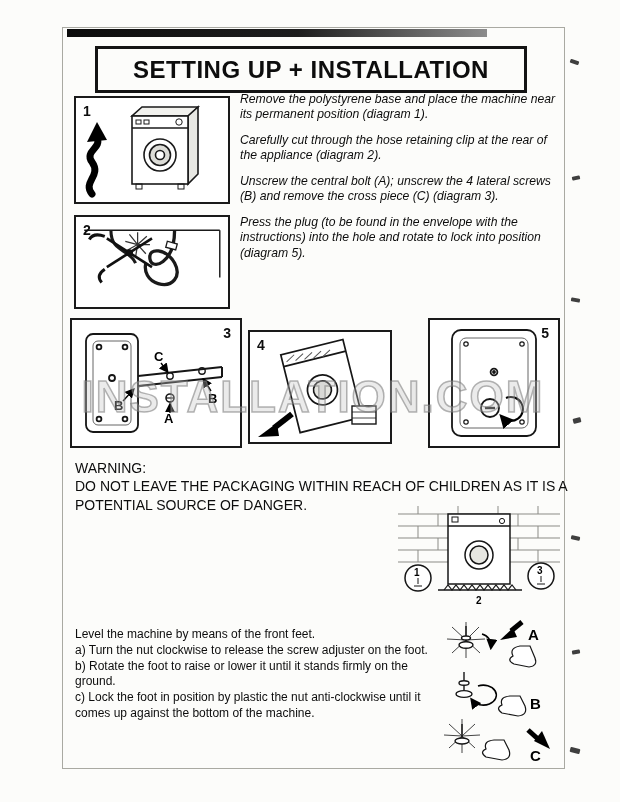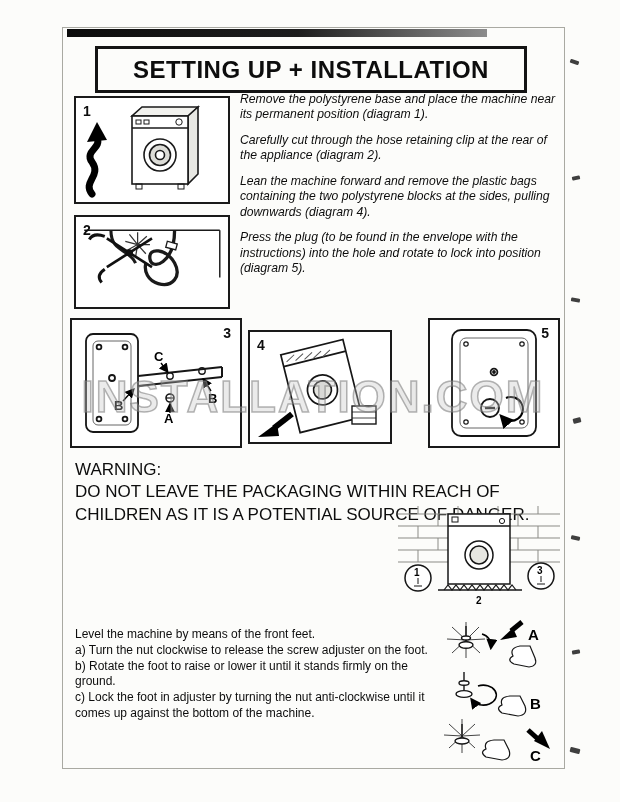--- a/index.html
+++ b/index.html
@@ -14,21 +14,21 @@
   .d3{left:70px;top:318px;width:168px;height:126px;}
   .d4{left:248px;top:330px;width:140px;height:110px;}
   .d5{left:428px;top:318px;width:128px;height:126px;}
   .dnum{position:absolute;font-weight:bold;font-size:14px;line-height:1;z-index:3;}
   .dnum.tl{left:7px;top:6px;}
   .dnum.tr{right:9px;top:6px;}
   .diagram svg{position:absolute;left:0;top:0;width:100%;height:100%;}
   .instructions{position:absolute;left:240px;top:92px;width:322px;}
   .instructions p{margin:0 0 10px;font-size:12.2px;line-height:1.27;font-style:italic;}
   .watermark{position:absolute;left:62px;top:372px;width:502px;text-align:center;font-size:44px;font-weight:bold;letter-spacing:2px;color:rgba(195,195,195,.34);-webkit-text-stroke:1.5px rgba(120,120,120,.55);z-index:6;pointer-events:none;white-space:nowrap;}
-  .warning{position:absolute;left:75px;top:459px;width:492px;font-size:17px;line-height:1.32;}
+  .warning{position:absolute;left:75px;top:459px;width:492px;font-size:14px;line-height:1.32;}
   .insulation-text{position:absolute;left:75px;top:541px;width:312px;margin:0;font-size:12.2px;line-height:1.3;}
   .insulation-diagram{position:absolute;left:398px;top:506px;width:162px;height:102px;}
   .insulation-diagram svg{width:100%;height:100%;}
   .leveling{position:absolute;left:75px;top:627px;width:368px;font-size:12px;line-height:1.32;}
   .leveling-diagram{position:absolute;left:430px;top:612px;width:128px;height:152px;}
   .leveling-diagram svg{width:100%;height:100%;}
   .page-number{position:absolute;left:62px;top:769px;width:502px;text-align:center;font-size:13px;}
   .artifact{position:absolute;background:#1d1d1d;opacity:.85;border-radius:1px;}
   svg text{font-family:"Liberation Sans",sans-serif;}
   .svg-label{font-weight:bold;font-size:13px;fill:#000;}
@@ -90,21 +90,21 @@
         <circle cx="52" cy="34" r="3" fill="#111"></circle>
         <path d="M28,50 q-9,6 -3,13" stroke-width="3"></path>
         <path d="M28,18 q-11,-4 -15,3" stroke-width="3"></path>
       </g>
     </svg>
   </div>
 
   <div class="instructions">
     <p>Remove the polystyrene base and place the machine near its permanent position (diagram 1).</p>
     <p>Carefully cut through the hose retaining clip at the rear of the appliance (diagram 2).</p>
-    <p>Lean the machine forward and remove the plastic bags containing the two polystyrene blocks at the sides, pulling downwards (diagram 4).</p>
+    <p>Unscrew the central bolt (A); unscrew the 4 lateral screws (B) and remove the cross piece (C) (diagram 3).</p>
     <p>Press the plug (to be found in the envelope with the instructions) into the hole and rotate to lock into position (diagram 5).</p>
   </div>
 
   <div class="diagram d3">
     <span class="dnum tr">3</span>
     <svg viewBox="0 0 168 126">
       <defs>
         <marker id="arr3" markerWidth="7" markerHeight="7" refX="5" refY="3.5" orient="auto">
           <path d="M0,0 L7,3.5 L0,7 Z" fill="#000"></path>
         </marker>
@@ -224,21 +224,21 @@
       <text x="16" y="70" class="svg-num">1</text>
       <text x="78" y="98" class="svg-num">2</text>
       <text x="139" y="68" class="svg-num">3</text>
     </svg>
   </div>
 
   <div class="leveling">
     <div>Level the machine by means of the front feet.</div>
     <div>a) Turn the nut clockwise to release the screw adjuster on the foot.</div>
     <div>b) Rotate the foot to raise or lower it until it stands firmly on the ground.</div>
-    <div>c) Lock the foot in adjuster by turning the nut anti-clockwise until it comes up against the bottom of the machine.</div>
+    <div>c) Lock the foot in position by plastic the nut anti-clockwise until it comes up against the bottom of the machine.</div>
   </div>
 
   <div class="leveling-diagram">
     <svg viewBox="0 0 128 152">
       <defs>
         <marker id="arrL" markerWidth="7" markerHeight="7" refX="5" refY="3.5" orient="auto">
           <path d="M0,0 L7,3.5 L0,7 Z" fill="#000"></path>
         </marker>
       </defs>
 

